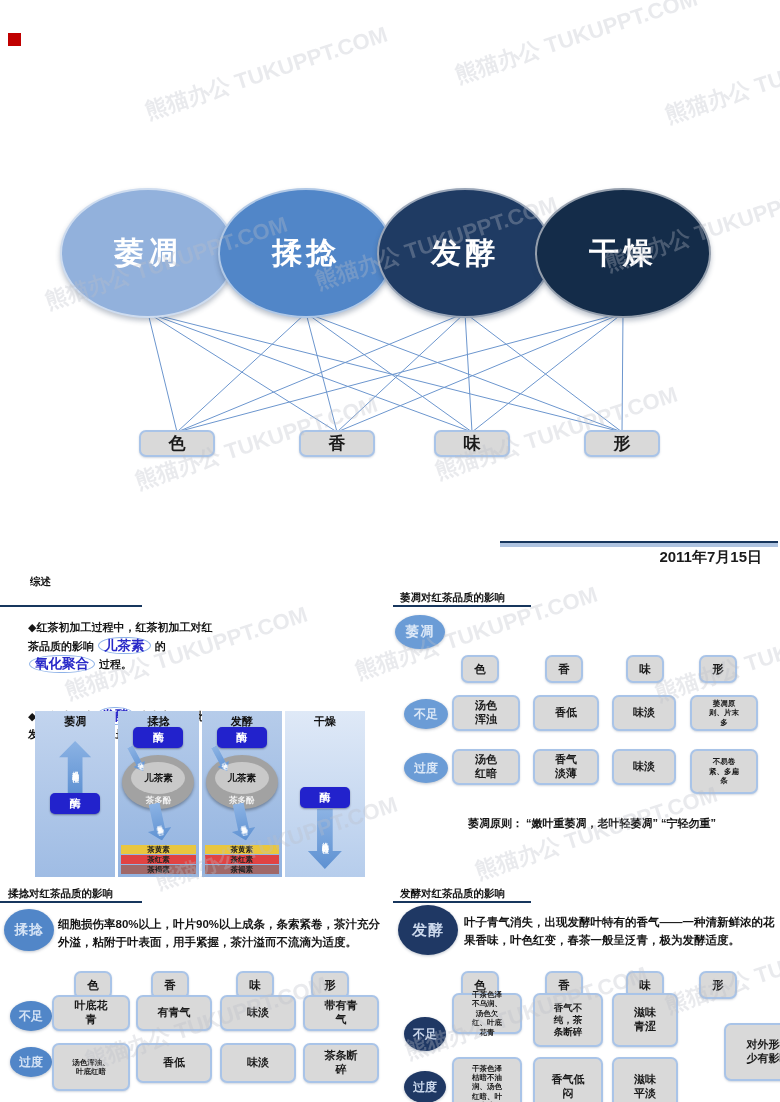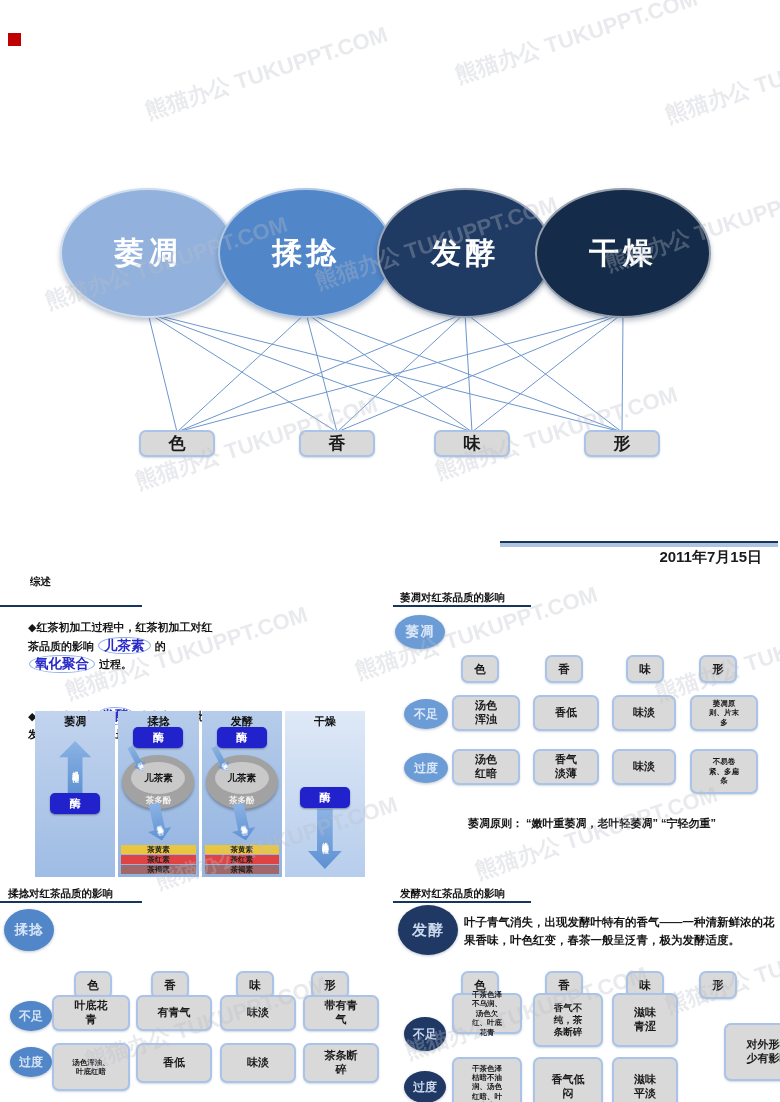--- a/index.html
+++ b/index.html
@@ -218,20 +218,23 @@
     <div class="gbox cell" style="left:452px;top:194px;width:68px;height:36px">汤色红暗</div>
     <div class="gbox cell" style="left:533px;top:194px;width:66px;height:36px">香气淡薄</div>
     <div class="gbox cell" style="left:612px;top:194px;width:64px;height:36px">味淡</div>
     <div class="gbox cell cell-sm" style="left:690px;top:194px;width:68px;height:45px">不易卷紧、多扁条</div>
 
     <div class="body-txt" style="left:468px;top:260px;width:320px">萎凋原则： “嫩叶重萎凋，老叶轻萎凋”  “宁轻勿重”</div>
 
     <div class="sec-h" style="left:8px;top:332px">揉捻对红茶品质的影响</div>
     <div class="sec-u" style="left:0;top:346px;width:142px"></div>
     <div class="row-ell ell-blue2 stage-ell" style="left:4px;top:354px;width:50px;height:42px">揉捻</div>
+    <div class="body-txt" style="left:58px;top:360px;width:326px;font-size:11.5px">
+      <span>细胞损伤率</span><b>80%</b><span>以上，叶片</span><b>90%</b><span>以上成条，条索紧卷，茶汁充分外溢，粘附于叶表面，用手紧握，茶汁溢而不流滴为适度。</span>
+    </div>
     <div class="gbox qbox" style="left:74px;top:416px;width:38px;height:28px">色</div>
     <div class="gbox qbox" style="left:151px;top:416px;width:38px;height:28px">香</div>
     <div class="gbox qbox" style="left:236px;top:416px;width:38px;height:28px">味</div>
     <div class="gbox qbox" style="left:311px;top:416px;width:38px;height:28px">形</div>
 
     <div class="row-ell ell-blue2" style="left:10px;top:446px;width:42px;height:30px">不足</div>
     <div class="gbox cell" style="left:52px;top:440px;width:78px;height:34px">叶底花青</div>
     <div class="gbox cell" style="left:136px;top:440px;width:76px;height:34px">有青气</div>
     <div class="gbox cell" style="left:220px;top:440px;width:76px;height:34px">味淡</div>
     <div class="gbox cell" style="left:303px;top:440px;width:76px;height:34px">带有青气</div>

